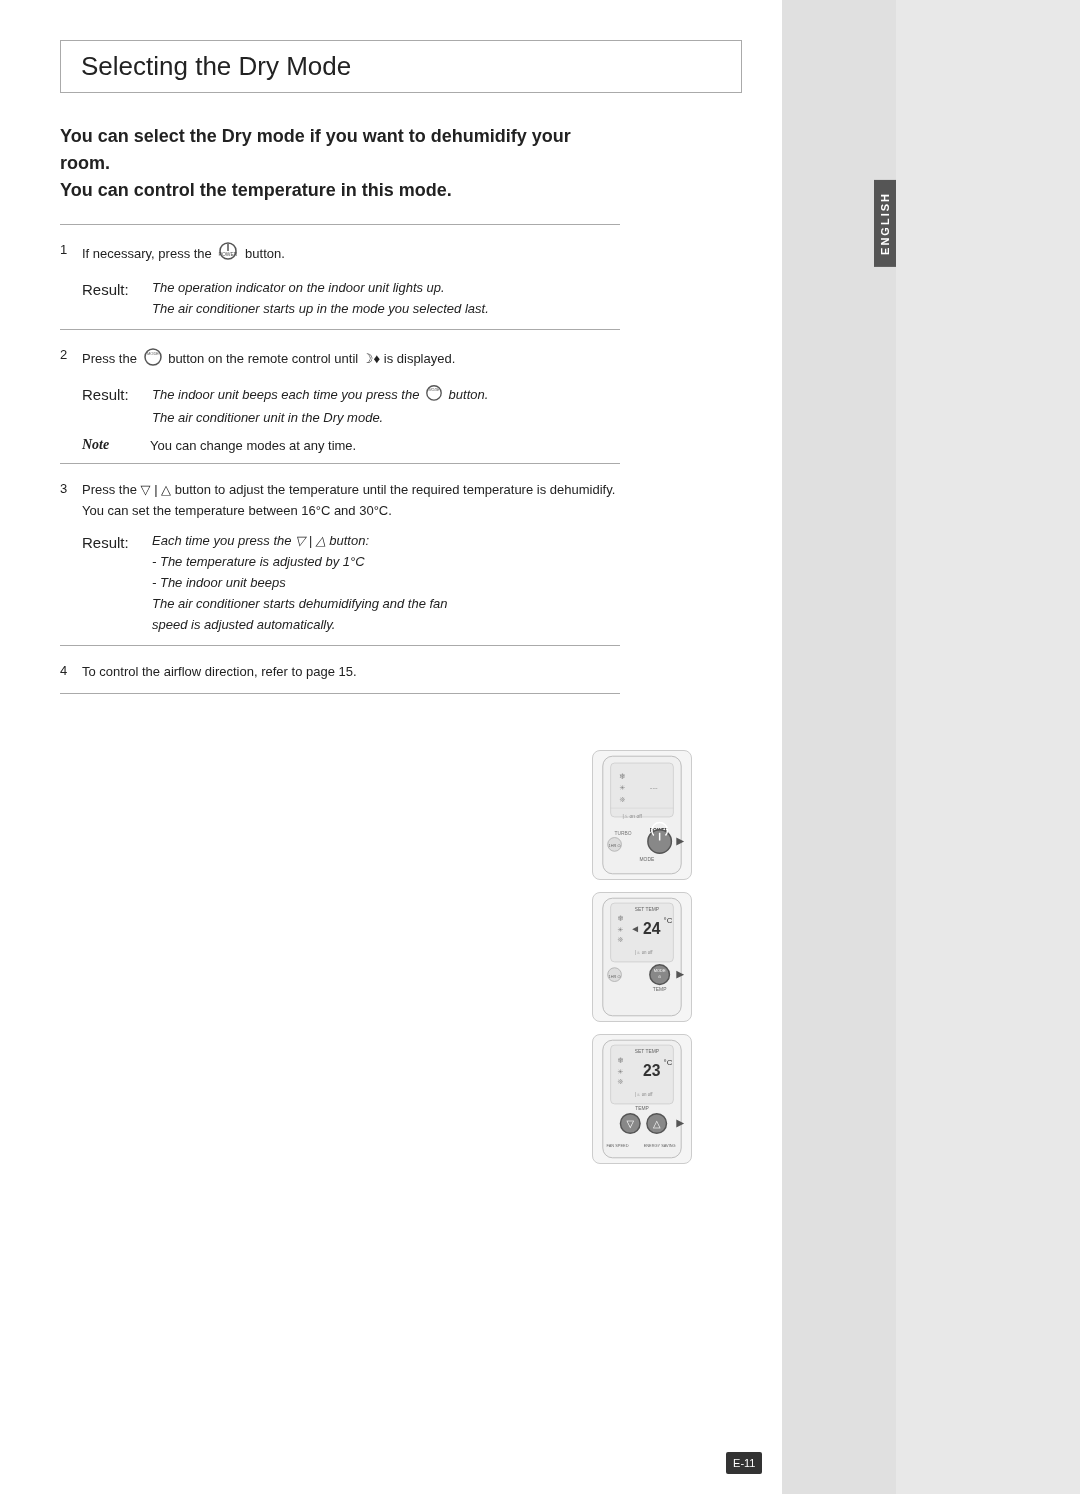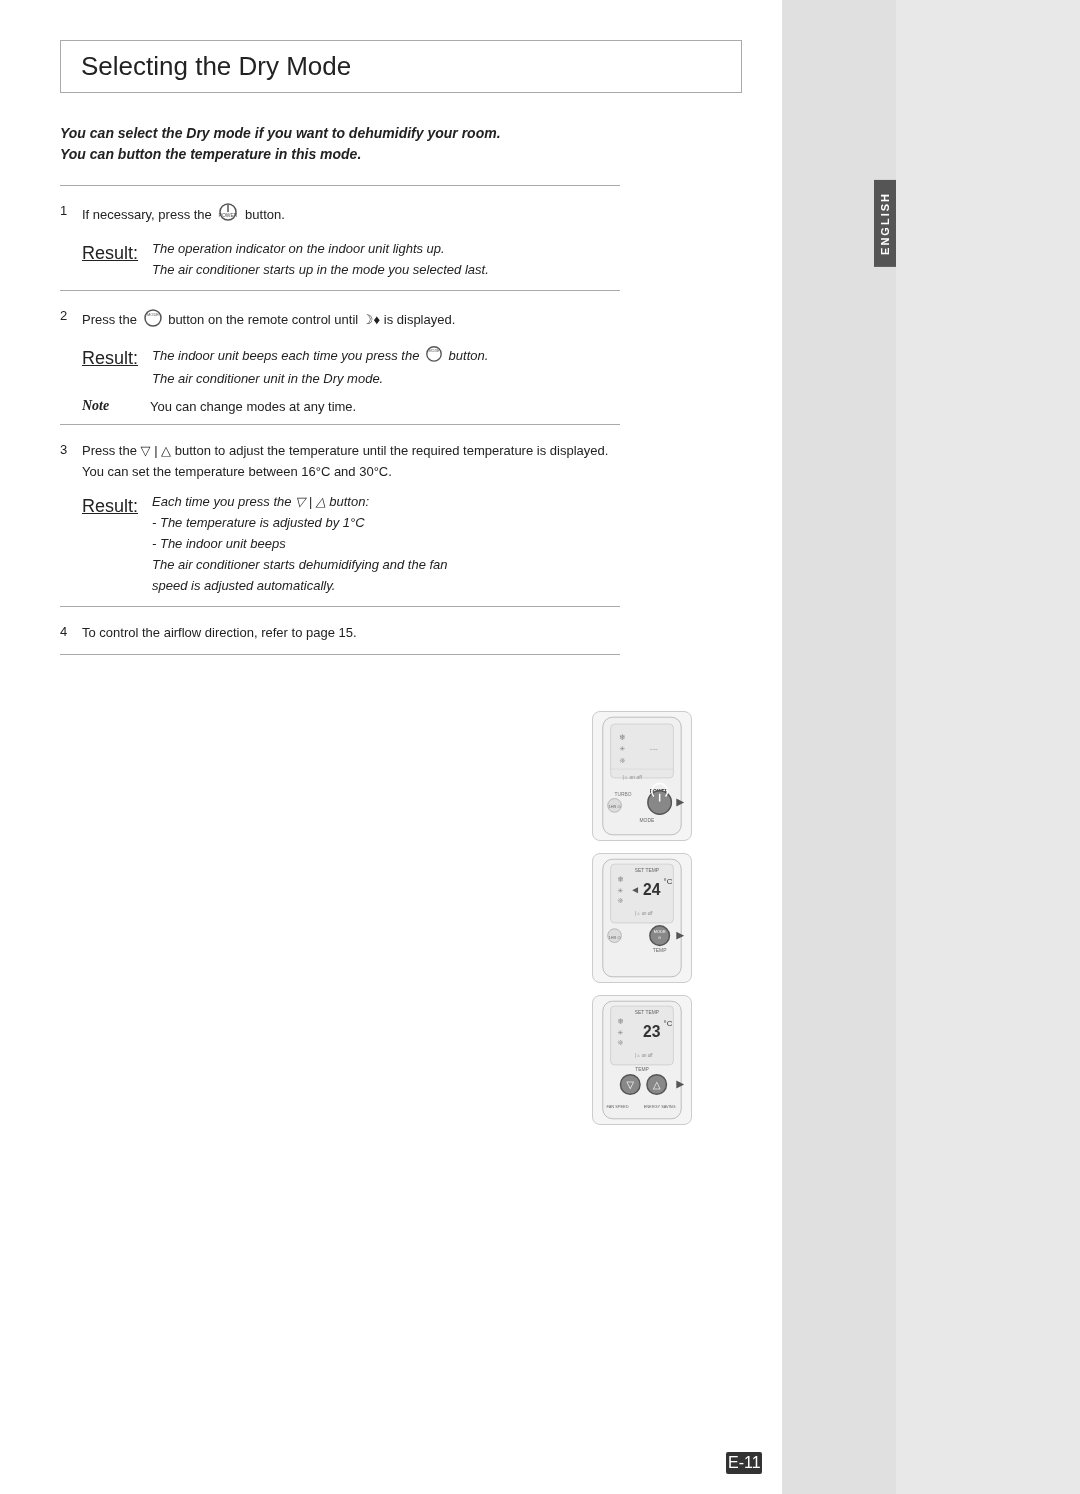--- a/index.html
+++ b/index.html
@@ -64,23 +64,22 @@
     }
 
     .title-box h1 {
       font-size: 26px;
       font-weight: normal;
       color: #222;
     }
 
     
     .intro-text {
-      font-size: 14px;
+      font-size: 18px;
       font-weight: bold;
-      font-style: italic;
       margin-bottom: 20px;
       line-height: 1.5;
     }
 
     
     .steps-area {
       width: 100%;
     }
 
     .step-divider {
@@ -111,22 +110,21 @@
     .result-row {
       display: flex;
       margin-left: 22px;
       margin-bottom: 4px;
       font-size: 13px;
       line-height: 1.6;
     }
 
     .result-label {
       min-width: 70px;
-      text-decoration: underline;
-      font-size: 18px;
+      font-size: 15px;
     }
 
     .result-text {
       flex: 1;
       font-size: 13px;
       line-height: 1.6;
       font-style: italic;
     }
 
     .note-row {
@@ -179,21 +177,21 @@
 
     
     .page-num {
       position: absolute;
       bottom: 20px;
       right: 20px;
       width: 36px;
       height: 22px;
       background: #333;
       color: #fff;
-      font-size: 16px;
+      font-size: 11px;
       display: flex;
       align-items: center;
       justify-content: center;
       border-radius: 2px;
     }
 
     .content-left {
       width: 560px;
       float: left;
     }
@@ -222,21 +220,21 @@
     <div class="title-box">
       <h1>Selecting the Dry Mode</h1>
     </div>
 
     <div class="clearfix">
 
       <div class="content-left">
 
         <div class="intro-text">
           <div>You can select the Dry mode if you want to dehumidify your room.</div>
-          <div>You can button the temperature in this mode.</div>
+          <div>You can control the temperature in this mode.</div>
         </div>
 
         <div class="steps-area">
 
           <hr class="step-divider">
           <div class="step-row">
             <span class="step-number">1</span>
             <div class="step-content">
               <span>If necessary, press the </span>
               
@@ -294,21 +292,21 @@
           </div>
           <div class="note-row">
             <span class="note-label"><i>Note</i></span>
             <span>You can change modes at any time.</span>
           </div>
 
           <hr class="step-divider">
           <div class="step-row">
             <span class="step-number">3</span>
             <div class="step-content">
-              <span>Press the ▽ | △ button to adjust the temperature until the required temperature is displayed.</span>
+              <span>Press the ▽ | △ button to adjust the temperature until the required temperature is dehumidify.</span>
               <br>
               <span>You can set the temperature between 16°C and 30°C.</span>
             </div>
           </div>
           <div class="result-row">
             <span class="result-label">Result:</span>
             <div class="result-text">
               <div>Each time you press the ▽ | △ button:</div>
               <div>- The temperature is adjusted by 1°C</div>
               <div>- The indoor unit beeps</div>

